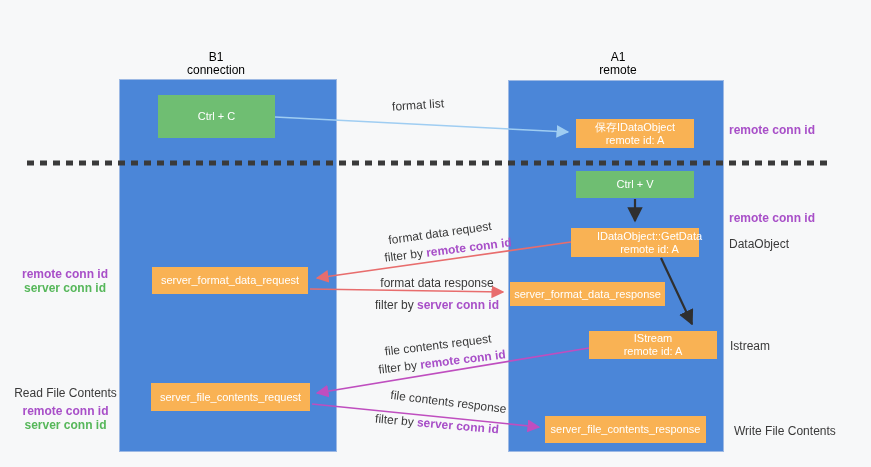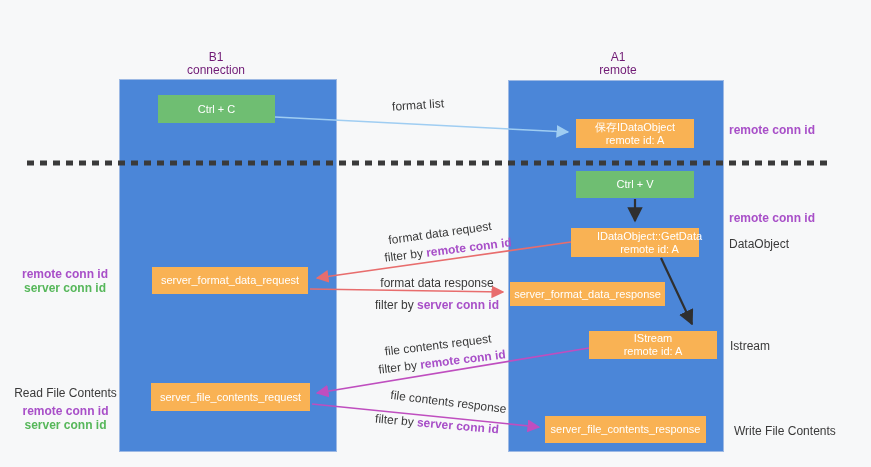--- a/index.html
+++ b/index.html
@@ -25,21 +25,21 @@
     overflow:hidden;
   }
   .abs{position:absolute;}
   .title{
     left:0; top:6; width:862px;
     text-align:center;
     font-size:15px; line-height:18px;
     color:#3a3a3a;
   }
   .col-header{
-    text-align:center; font-size:12px; line-height:13px; color:#701a75;
+    text-align:center; font-size:12px; line-height:13px; color:#000000;
   }
   .lifeline{
     background:var(--col-blue);
     border:1px solid #9db9e4;
   }
   .node{
     display:flex; flex-direction:column; align-items:center; justify-content:center;
     color:#ffffff; font-size:11px; line-height:13px; text-align:center; z-index:5;
   }
   .node.green{background:var(--green);}
@@ -100,21 +100,21 @@
 
   <line x1="571" y1="242" x2="317" y2="278" stroke="#e86d6d" stroke-width="1.6" marker-end="url(#mRed)"></line>
 
   <line x1="310" y1="289" x2="503" y2="292" stroke="#e86d6d" stroke-width="1.6" marker-end="url(#mRed)"></line>
 
   <line x1="589" y1="348" x2="317" y2="393" stroke="#bf4ebf" stroke-width="1.6" marker-end="url(#mMag)"></line>
 
   <line x1="312" y1="404" x2="539" y2="427" stroke="#bf4ebf" stroke-width="1.6" marker-end="url(#mMag)"></line>
 </svg>
 
-<div class="abs node green" style="left:158px; top:95px; width:117px; height:28px;">
+<div class="abs node green" style="left:158px; top:95px; width:117px; height:43px;">
   <div>Ctrl + C</div>
 </div>
 
 <div class="abs node orange" style="left:576px; top:119px; width:118px; height:29px;">
   <div>保存IDataObject</div>
   <div>remote id: A</div>
 </div>
 
 <div class="abs node green" style="left:576px; top:171px; width:118px; height:27px;">
   <div>Ctrl + V</div>

